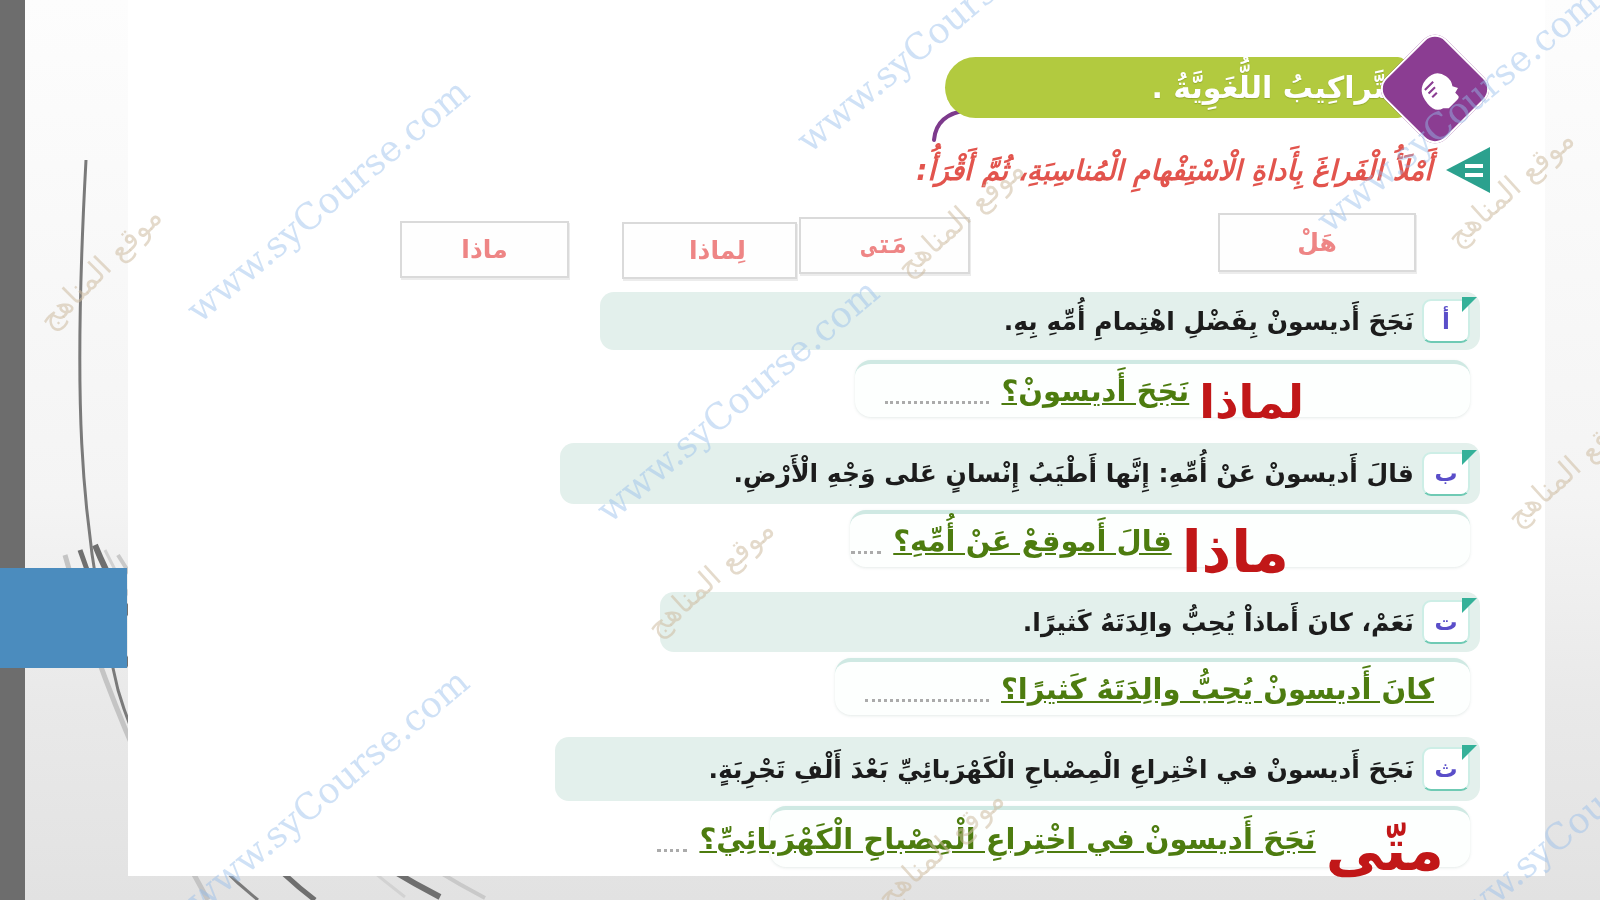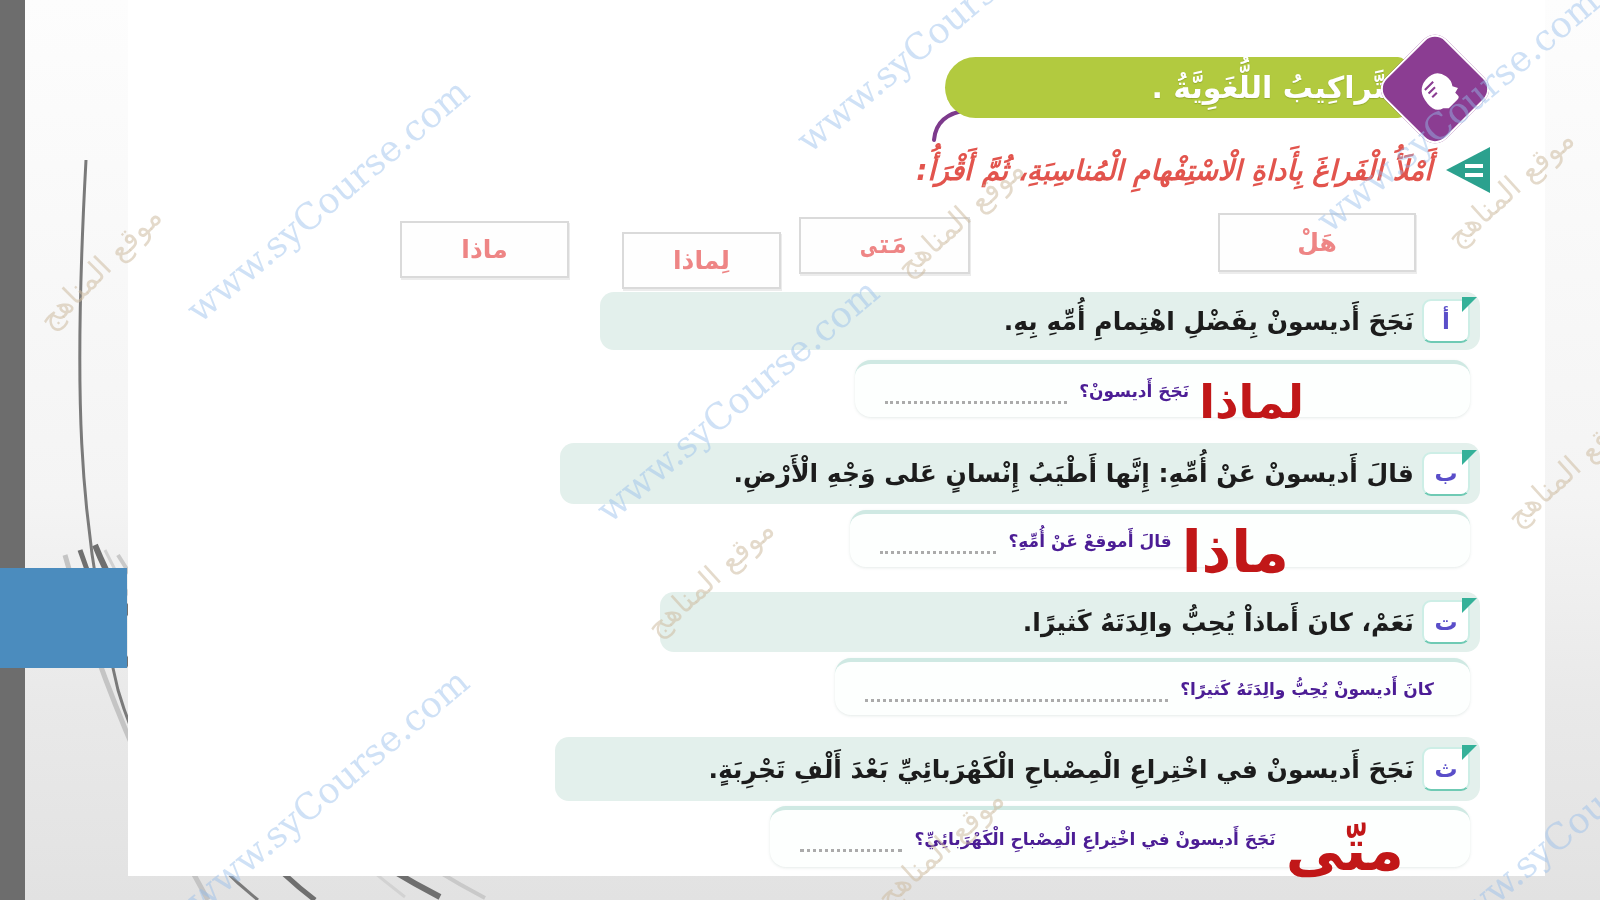--- a/index.html
+++ b/index.html
@@ -38,53 +38,53 @@
   .bullet::after{content:"";position:absolute;right:7px;top:17px;width:18px;height:4px;background:#fff;
                  box-shadow:0 9px 0 #fff;}
   .instr-text{color:#e2544d;font-size:28px;font-weight:700;white-space:nowrap;}
 
   
   .wbox{position:absolute;background:#fefefe;border:2px solid #dadada;box-shadow:1px 2px 0 #ececec;
         display:flex;align-items:center;justify-content:center;z-index:6;}
   .wbox span{color:#ee8585;font-size:25px;font-weight:700;direction:rtl;}
   #wbox-0{left:1218px;top:213px;width:194px;height:55px;}
   #wbox-1{left:799px;top:217px;width:167px;height:53px;font-family:Liberation Mono, monospace;}
-  #wbox-2{left:622px;top:232px;width:155px;height:53px;}
+  #wbox-2{left:622px;top:222px;width:155px;height:53px;padding-left:16px;}
   #wbox-3{left:400px;top:221px;width:165px;height:53px;}
 
   
   .sent-row{position:absolute;background:#e3f0ec;border-radius:14px;direction:rtl;display:flex;
             align-items:center;z-index:6;padding:0 10px;box-sizing:border-box;}
   .sent-text{color:#1c1c1c;font-size:25px;font-weight:700;margin-right:8px;white-space:nowrap;}
   .lbl{position:relative;flex:0 0 auto;width:44px;height:40px;background:#ffffff;border:2px solid #cdeee6;
        border-bottom-color:#6fcab4;border-radius:9px;display:flex;align-items:center;justify-content:center;}
   .lbl::before{content:"";position:absolute;right:-9px;top:-4px;width:0;height:0;
                border-top:15px solid #35b199;border-right:15px solid transparent;}
   .lbl span{color:#5a4ec9;font-size:23px;font-weight:700;line-height:1;}
   .ans-row{position:absolute;background:#fdfffe;border-radius:16px;border-top:4px solid #cfe9e3;
            box-shadow:0 1px 3px rgba(80,120,110,.15);direction:rtl;display:flex;align-items:center;
            z-index:6;padding:0 26px 0 18px;box-sizing:border-box;}
   .ans-red{position:relative;top:12px;color:#c11718;font-weight:700;line-height:.85;flex:0 0 auto;z-index:7;}
-  .q-text{color:#4c1d95;font-size:17px;font-weight:700;white-space:nowrap;margin-right:10px;}
+  .q-text{color:#4d7c0f;font-size:29px;font-weight:700;white-space:nowrap;margin-right:10px;text-decoration:underline;}
   .dots{flex:1 1 auto;border-bottom:3px dotted #ababab;margin:0 12px;transform:translateY(12px);min-width:30px;}
 
   #sent-0{left:600px;top:292px;width:880px;height:58px;}
   #sent-1{left:560px;top:443px;width:920px;height:61px;}
   #sent-2{left:660px;top:592px;width:820px;height:60px;}
   #sent-3{left:555px;top:737px;width:925px;height:64px;}
 
   #ans-0{left:855px;top:360px;width:615px;height:57px;}
   #ans-1{left:850px;top:510px;width:620px;height:57px;}
   #ans-2{left:835px;top:658px;width:635px;height:57px;}
   #ans-3{left:770px;top:806px;width:700px;height:61px;}
 
   #ans-0 .ans-red{font-size:46px;margin-right:140px;}
   #ans-1 .ans-red{font-size:58px;margin-right:155px;}
   #ans-2 .ans-red{font-size:66px;margin-right:160px;}
-  #ans-3 .ans-red{font-size:58px;margin-right:40px;}
+  #ans-3 .ans-red{font-size:58px;}
 </style>
 </head>
 <body>
 
 <div id="stage">
 
   <svg class="deco-lines" width="520" height="900">
     <path d="M86,160 C74,380 76,520 118,690 C150,800 220,870 258,900" stroke="#7a7a7a" stroke-width="3" fill="none"></path>
     <path d="M95,545 C150,680 290,820 440,897" stroke="#6f6f6f" stroke-width="6" fill="none"></path>
     <path d="M80,550 C130,700 235,840 315,900" stroke="#6f6f6f" stroke-width="5" fill="none"></path>

